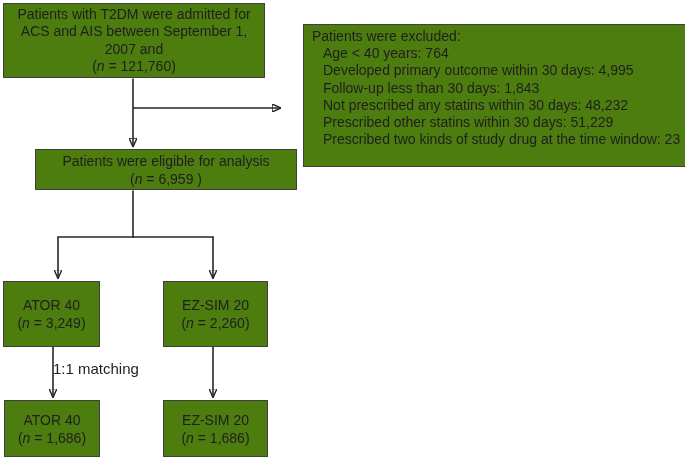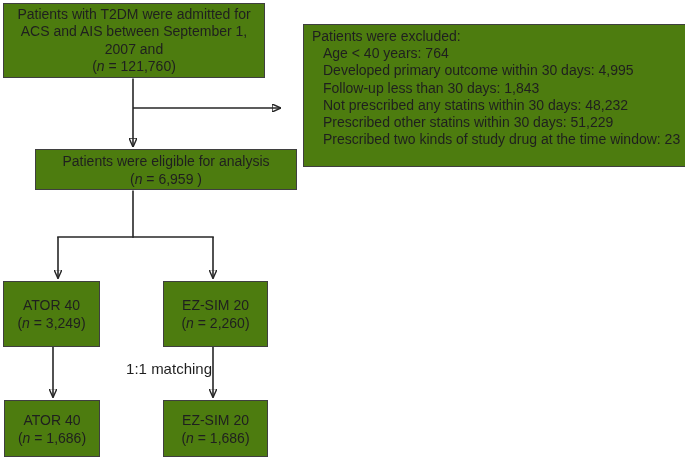--- a/index.html
+++ b/index.html
@@ -41,24 +41,24 @@
     align-items: stretch;
     text-align: left;
     padding: 3px 6px 2px 8px;
     line-height: 17.2px;
     margin-left: 20px;
   }
   .box-exclusion .excl-item { padding-left: 11px; }
   .nvar { font-style: italic; }
   .match-label {
     position: absolute;
-    left: 62px;
+    left: 53px;
     top: 360px;
     width: 150px;
-    text-align: right;
+    text-align: left;
     font-size: 15px;
     line-height: 18px;
     color: #1f1f1f;
   }
   svg.connectors {
     position: absolute;
     left: 0;
     top: 0;
     width: 685px;
     height: 460px;

